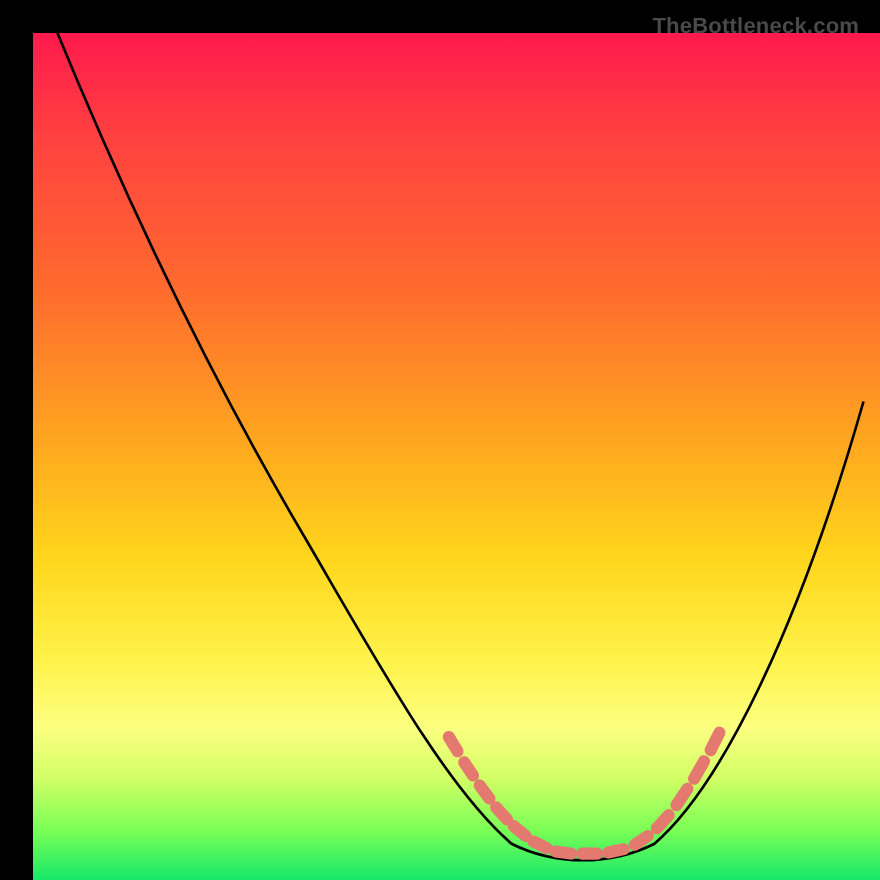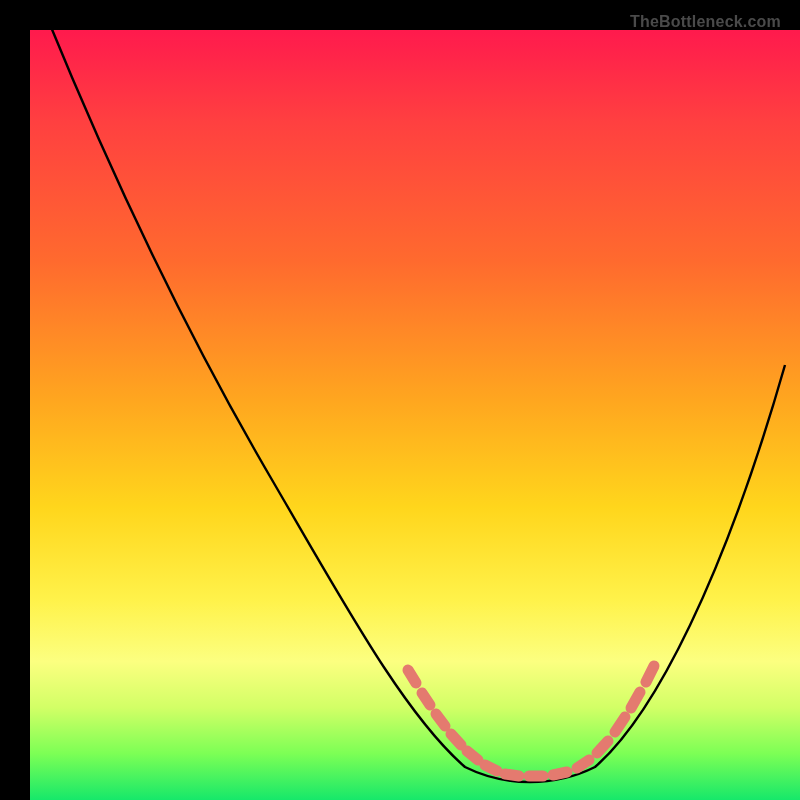--- a/index.html
+++ b/index.html
@@ -45,21 +45,21 @@
     left: 0;
     top: 0;
     width: 770px;
     height: 770px;
     overflow: visible;
   }
   .watermark {
     position: absolute;
     top: -2px;
     right: 4px;
-    font-size: 16px;
+    font-size: 20px;
     font-weight: 600;
     color: #4a4a4a;
     letter-spacing: 0.2px;
     user-select: none;
   }
 </style>
 </head>
 <body>
 
 <div class="frame">

